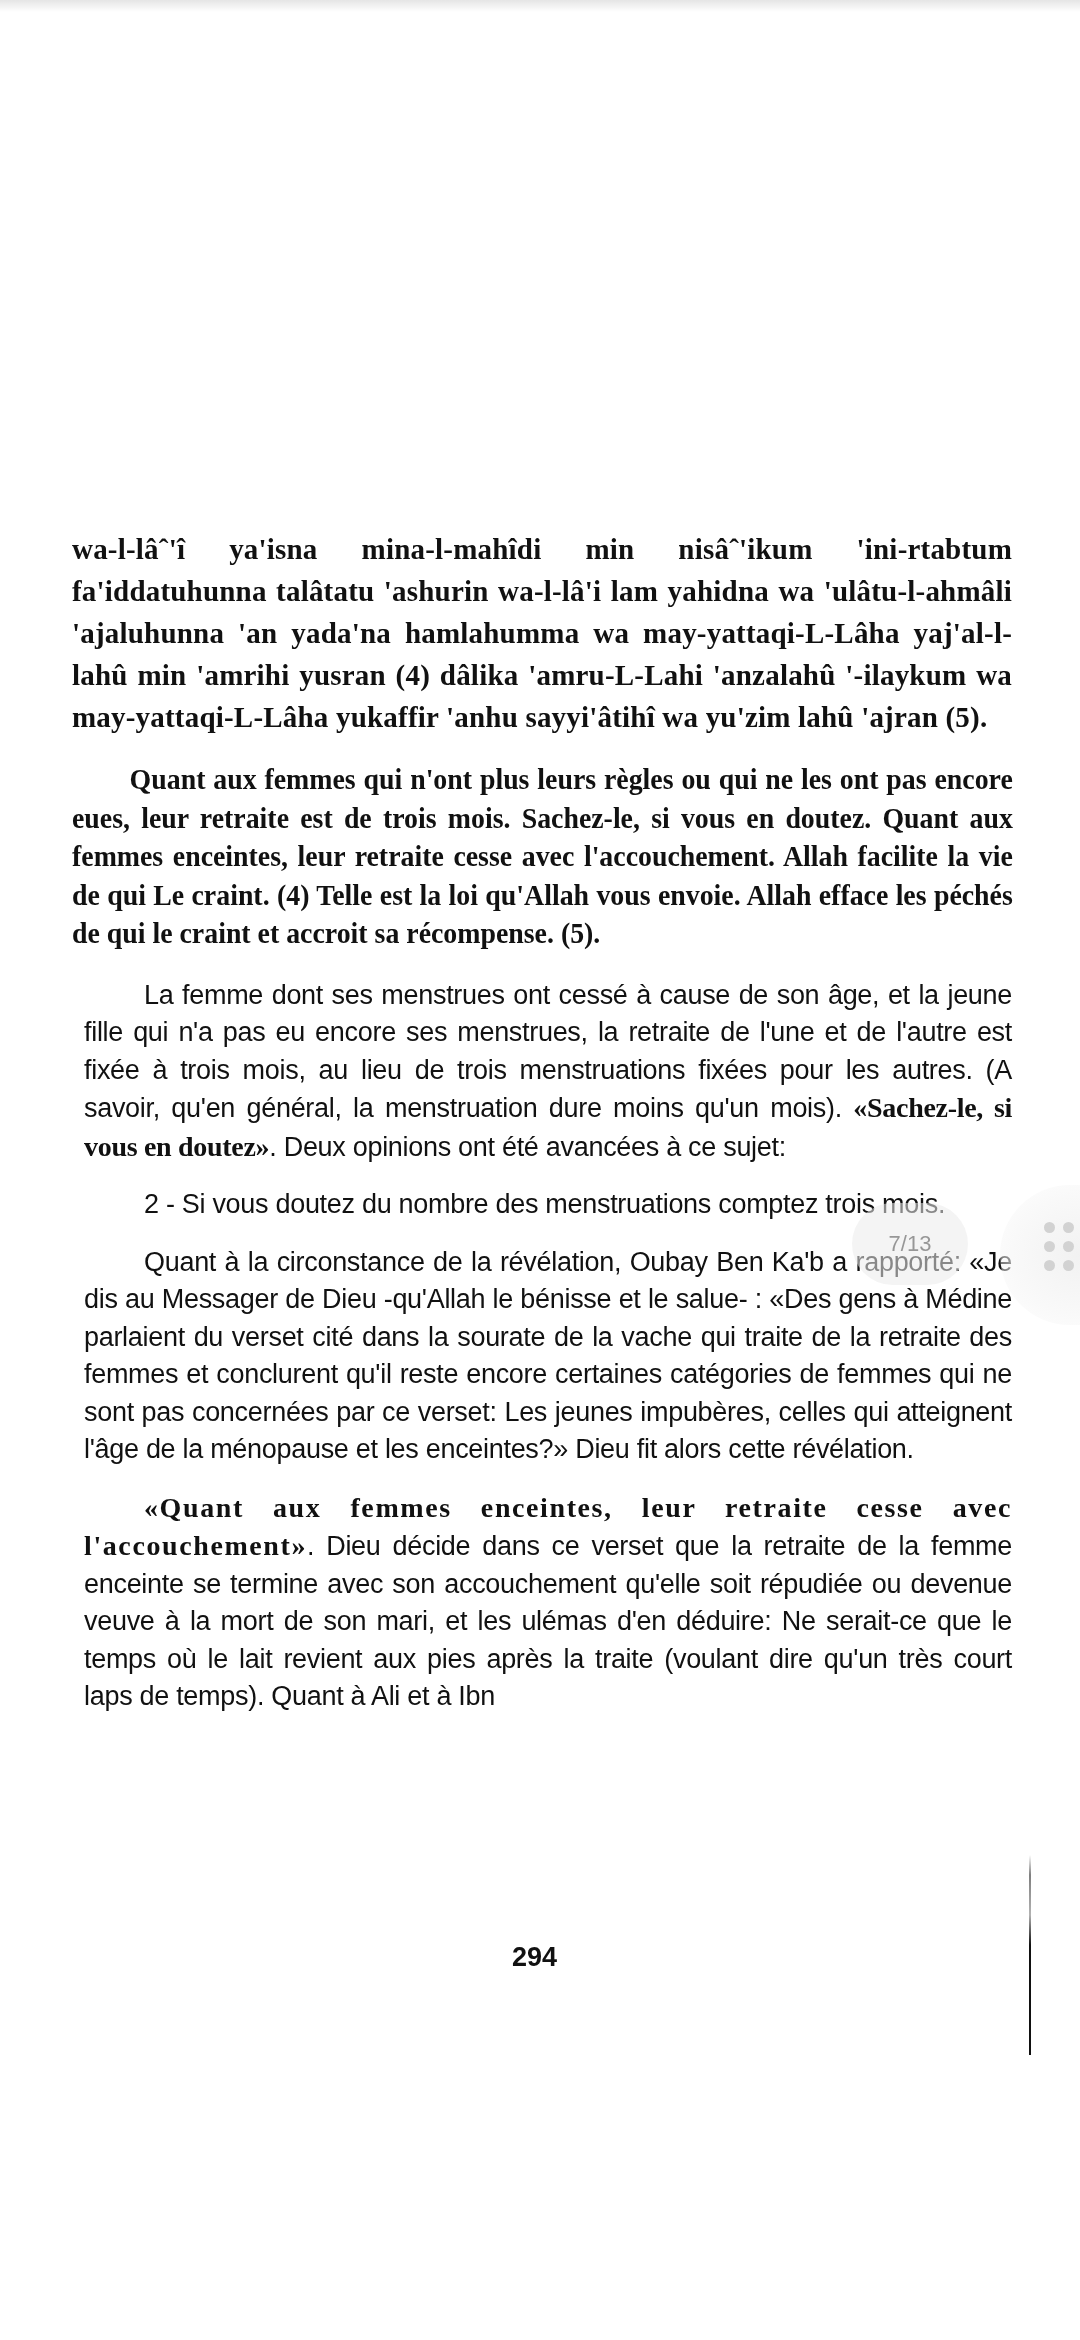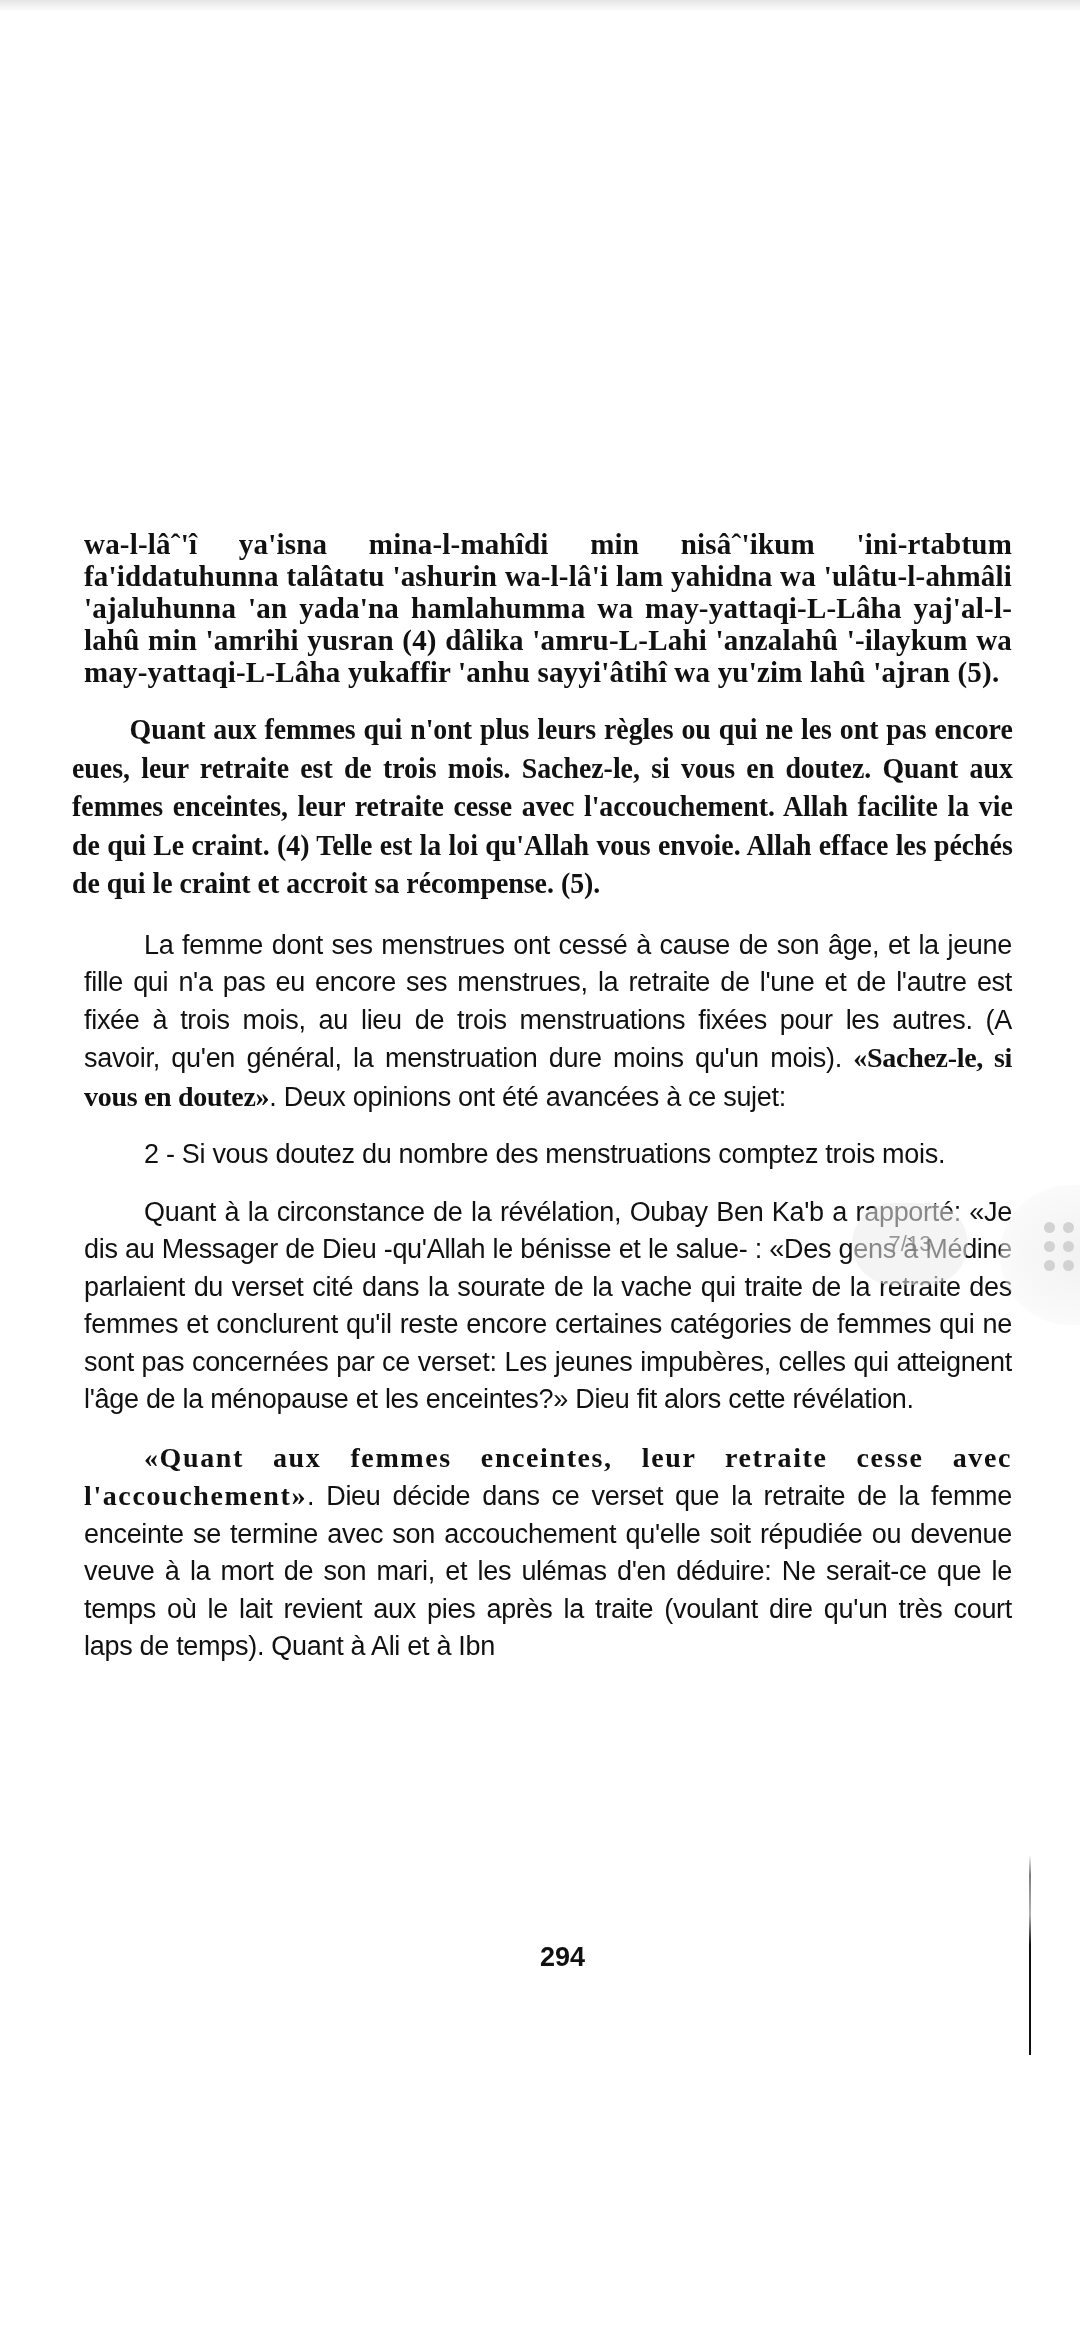--- a/index.html
+++ b/index.html
@@ -18,24 +18,24 @@
     }
     .content {
       position: absolute; left: 72px; top: 528px; width: 940px;
       color: #111;
     }
     .serif-bold {
       font-family: "Liberation Serif", "DejaVu Serif", serif;
       font-weight: bold;
     }
     .translit {
-      font-size: 29px; line-height: 32px;
+      font-size: 29px; line-height: 42px;
       letter-spacing: 0.2px;
       text-align: justify;
-      margin: 0 0 22px 12px;
+      margin: 0 0 22px 0;
     }
     .translation {
       font-size: 29px; line-height: 38.5px;
       text-align: justify;
       text-indent: 60px;
       margin: 0 0 24px 0;
       transform: scaleX(0.96); transform-origin: left;
       width: 980px;
     }
     .para {
@@ -50,21 +50,21 @@
       font-family: "Liberation Serif", "DejaVu Serif", serif;
       font-weight: bold;
       font-size: 28px;
     }
     .para .spaced {
       letter-spacing: 1.6px;
     }
     .page-number {
       position: absolute; left: 512px; top: 1942px;
       font-family: "Liberation Sans", "DejaVu Sans", sans-serif;
-      font-weight: bold; font-size: 27px; color: #111; margin-left: 28px;
+      font-weight: bold; font-size: 27px; color: #111;
     }
     .scan-line {
       position: absolute; left: 1029px; top: 1855px; width: 2px; height: 200px;
       background: linear-gradient(to bottom, rgba(0,0,0,0.0) 0%, rgba(0,0,0,0.5) 10%, rgba(0,0,0,0.3) 30%, #111 45%, #111 100%);
     }
     .page-indicator {
       position: absolute; left: 852px; top: 1203px;
       width: 116px; height: 82px; border-radius: 41px;
       background: rgba(235,235,235,0.55);
       display: flex; align-items: center; justify-content: center;

